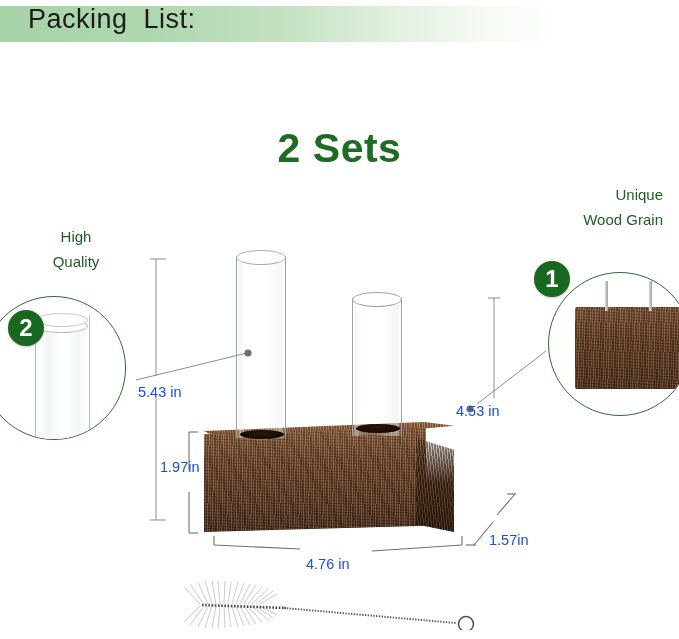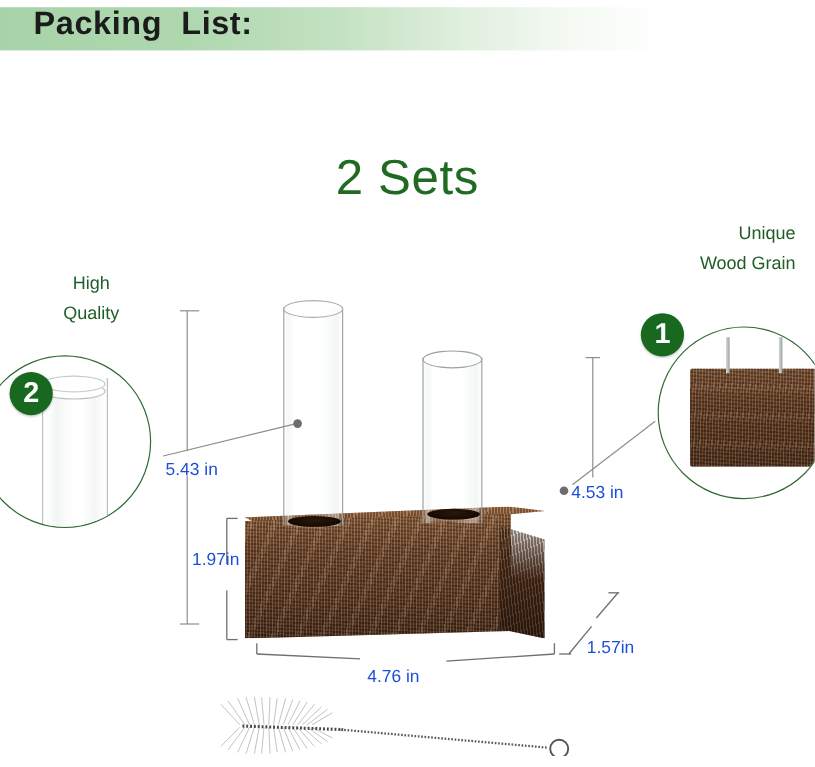--- a/index.html
+++ b/index.html
@@ -36,36 +36,36 @@
         #ffffff 82%,
         #ffffff 100%);
   }
   #header-title {
     position: absolute;
     left: 28px;
     top: 3px;
     font-size: 27px;
     line-height: 32px;
     color: #1b1b1b;
-    font-weight: 700;
+    font-weight: 400;
     letter-spacing: 0.5px;
     white-space: pre;
   }
 
   
   #sets-title {
     position: absolute;
     left: 0;
     top: 124px;
     width: 679px;
     text-align: center;
     font-size: 41px;
     line-height: 48px;
     color: #1f6b23;
-    font-weight: 400;
+    font-weight: 700;
     letter-spacing: 0.5px;
   }
 
   
   .feature-caption {
     position: absolute;
     color: #1f5d28;
     font-size: 15px;
     line-height: 25px;
     font-weight: 400;
@@ -324,21 +324,21 @@
   .dim-label {
     position: absolute;
     color: #1d4ed8;
     font-size: 14.5px;
     line-height: 18px;
     white-space: nowrap;
     z-index: 15;
   }
   #dim-543 { left: 138px; top: 383px; }
   #dim-197 { left: 160px; top: 458px; }
-  #dim-453 { left: 476px; top: 402px; }
+  #dim-453 { left: 456px; top: 402px; }
   #dim-476 { left: 306px; top: 555px; }
   #dim-157 { left: 489px; top: 531px; }
 
   #annotations {
     position: absolute;
     left: 0; top: 0;
     width: 679px; height: 639px;
     z-index: 12;
     pointer-events: none;
   }

